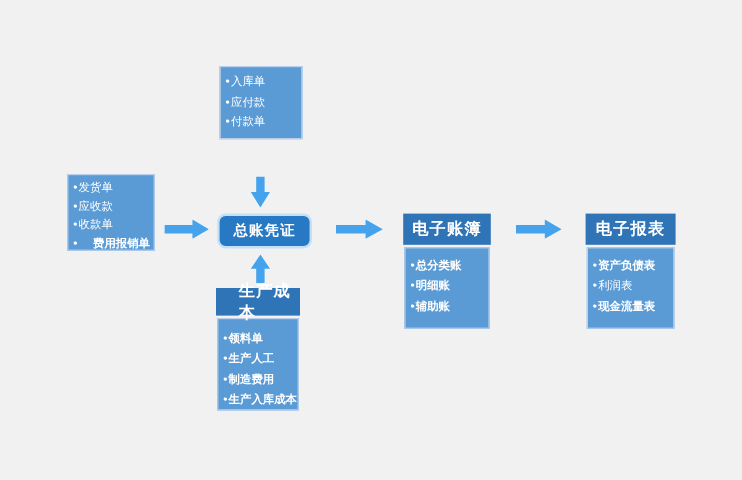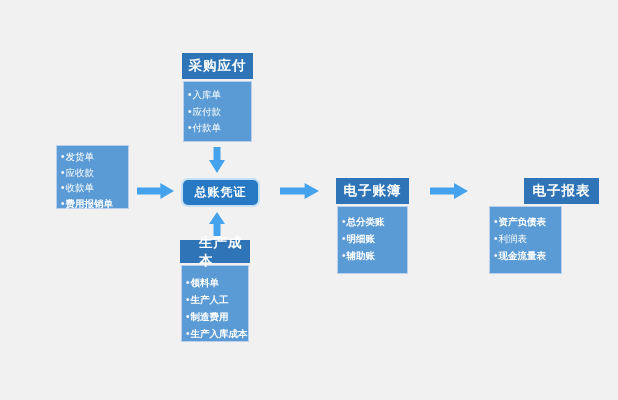--- a/index.html
+++ b/index.html
@@ -69,27 +69,26 @@
       <div class="item" style="line-height:15.5px;">
           <span class="bullet">•</span>
           <span>应收款</span>
         </div>
       <div class="item" style="line-height:15.5px;">
           <span class="bullet">•</span>
           <span>收款单</span>
         </div>
       <div class="item" style="line-height:15.5px;">
           <span class="bullet">•</span>
-          <span style="font-weight: bold;">费用报销单</span>
+          <span style="font-weight: bold; margin-left: 12px;">费用报销单</span>
         </div>
     </div>
   </div>
 
   <div class="mbox" style="left:182px;top:53px;width:71px;">
-    <div class="mbox-header" style="height:26px;">采购应付</div>
     <div class="mbox-body" style="height:61px;padding-top:5px;">
       <div class="item" style="line-height:16.5px;">
           <span class="bullet">•</span>
           <span>入库单</span>
         </div>
       <div class="item" style="line-height:16.5px;">
           <span class="bullet">•</span>
           <span>应付款</span>
         </div>
       <div class="item" style="line-height:16.5px;">
@@ -135,21 +134,21 @@
           <span style="font-weight: bold;">明细账</span>
         </div>
       <div class="item" style="line-height:17px;">
           <span class="bullet">•</span>
           <span style="font-weight: bold;">辅助账</span>
         </div>
     </div>
   </div>
 
   <div class="mbox" style="left:488px;top:178px;width:75px;">
-    <div class="mbox-header" style="height:26px;margin-left:36px;">电子报表</div>
+    <div class="mbox-header" style="height:26px;">电子报表</div>
     <div class="mbox-body" style="height:68px;padding-top:6px;">
       <div class="item" style="line-height:17px;">
           <span class="bullet">•</span>
           <span style="font-weight: bold;">资产负债表</span>
         </div>
       <div class="item" style="line-height:17px;">
           <span class="bullet">•</span>
           <span style="font-weight: normal;">利润表</span>
         </div>
       <div class="item" style="line-height:17px;">

